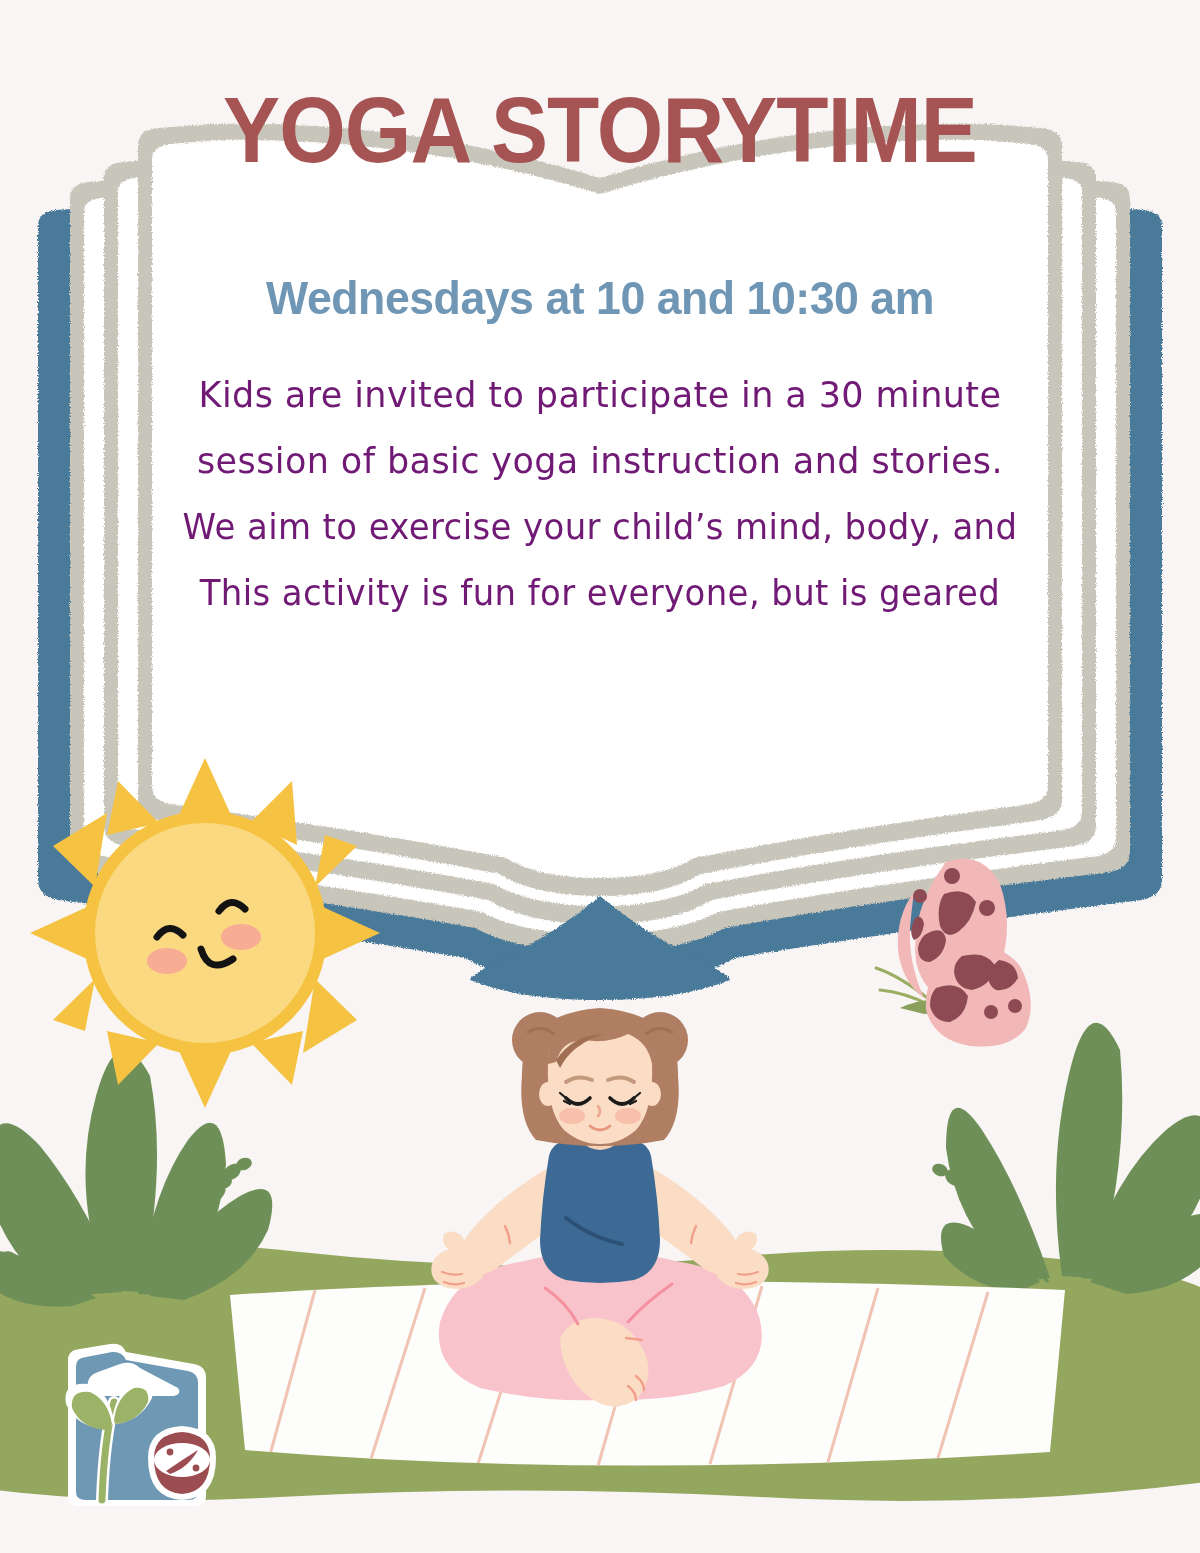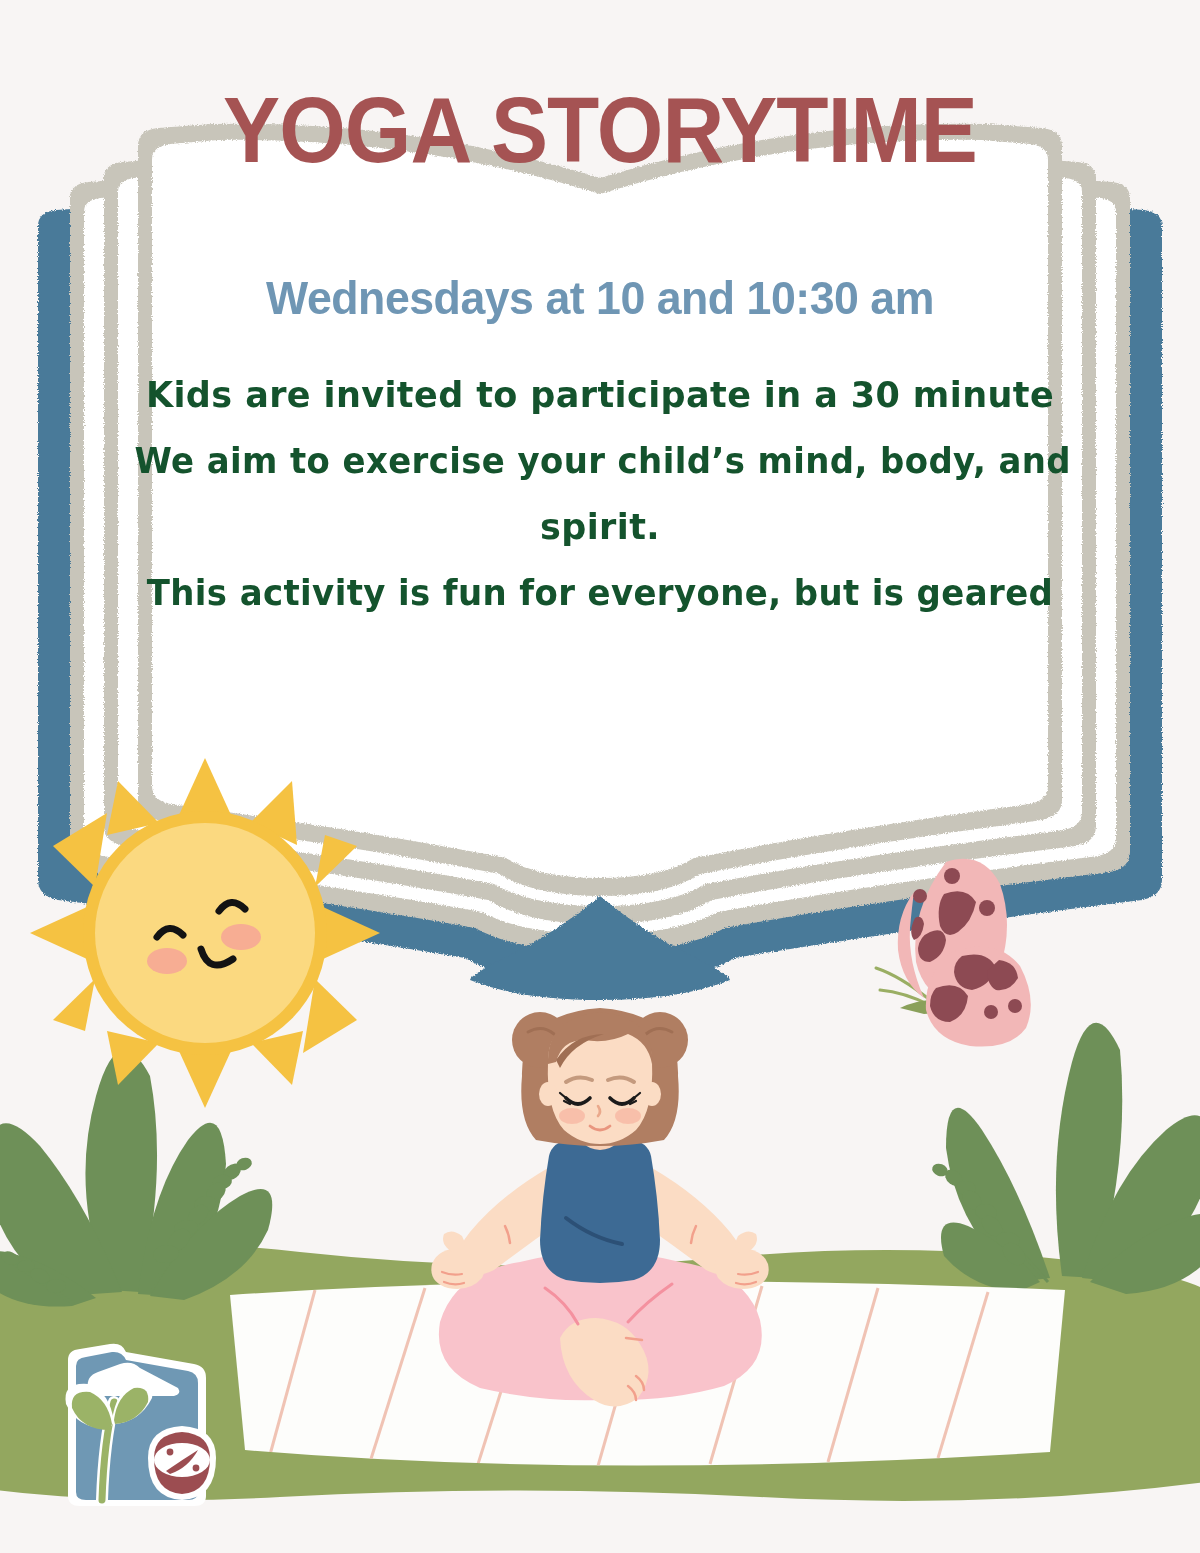--- a/index.html
+++ b/index.html
@@ -64,23 +64,23 @@
     transform-origin: center top;
     white-space: nowrap;
   }
 
   #body-copy {
     position: absolute;
     left: 120px;
     top: 362px;
     width: 960px;
     text-align: center;
-    color: #14532d;
+    color: #701a75;
     font-family: "DejaVu Sans", sans-serif;
-    font-weight: 700;
+    font-weight: 400;
     font-size: 35px;
     line-height: 66px;
     letter-spacing: 0.4px;
   }
   #body-copy .bline { display: block; white-space: nowrap; }
   #body-copy .bline.shrink { transform: scaleX(0.97); }
 </style>
 </head>
 <body>
 
@@ -474,19 +474,19 @@
   </svg>
 
   <div class="text-layer">
 
     <h1 id="poster-title">YOGA STORYTIME</h1>
 
     <div id="subtitle">Wednesdays at 10 and 10:30 am</div>
 
     <div id="body-copy">
       <span class="bline">Kids are invited to participate in a 30 minute</span>
+      <span class="bline">session of basic yoga instruction and stories.</span>
       <span class="bline shrink">We aim to exercise your child’s mind, body, and</span>
-      <span class="bline">spirit.</span>
       <span class="bline shrink">This activity is fun for everyone, but is geared</span>
     </div>
 
   </div>
 </div>
 
 </body></html>

